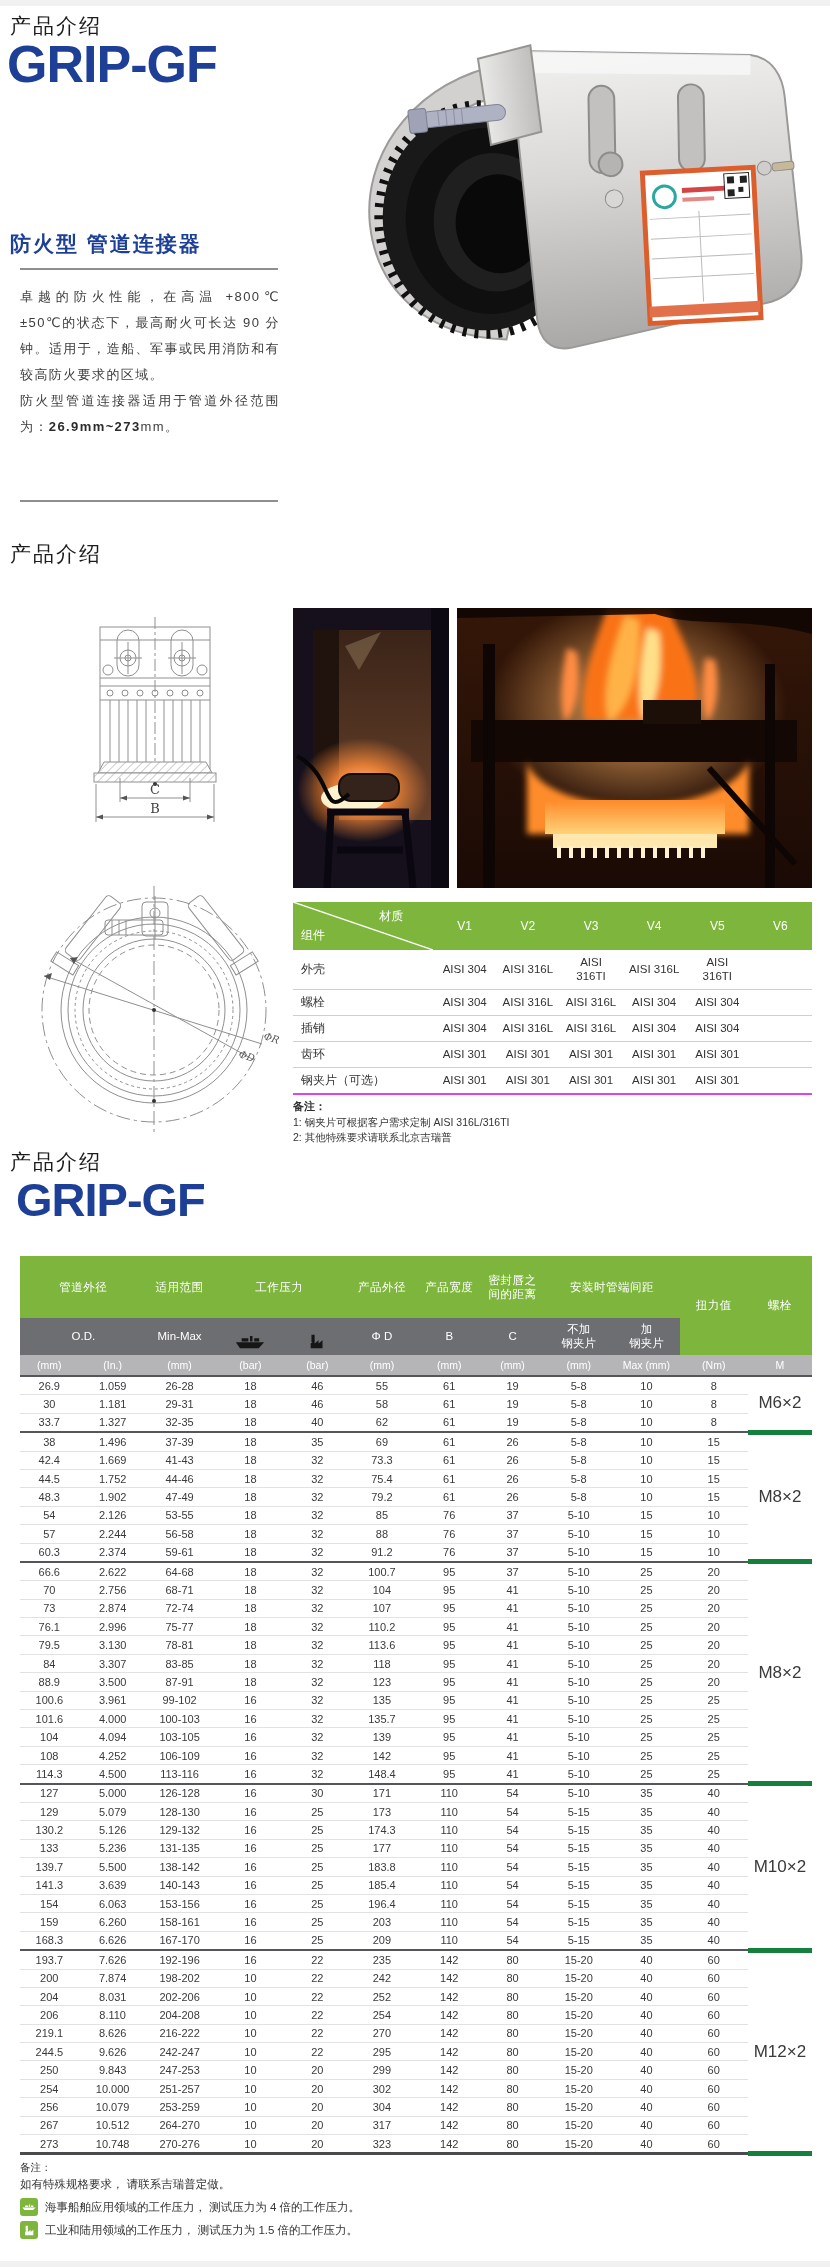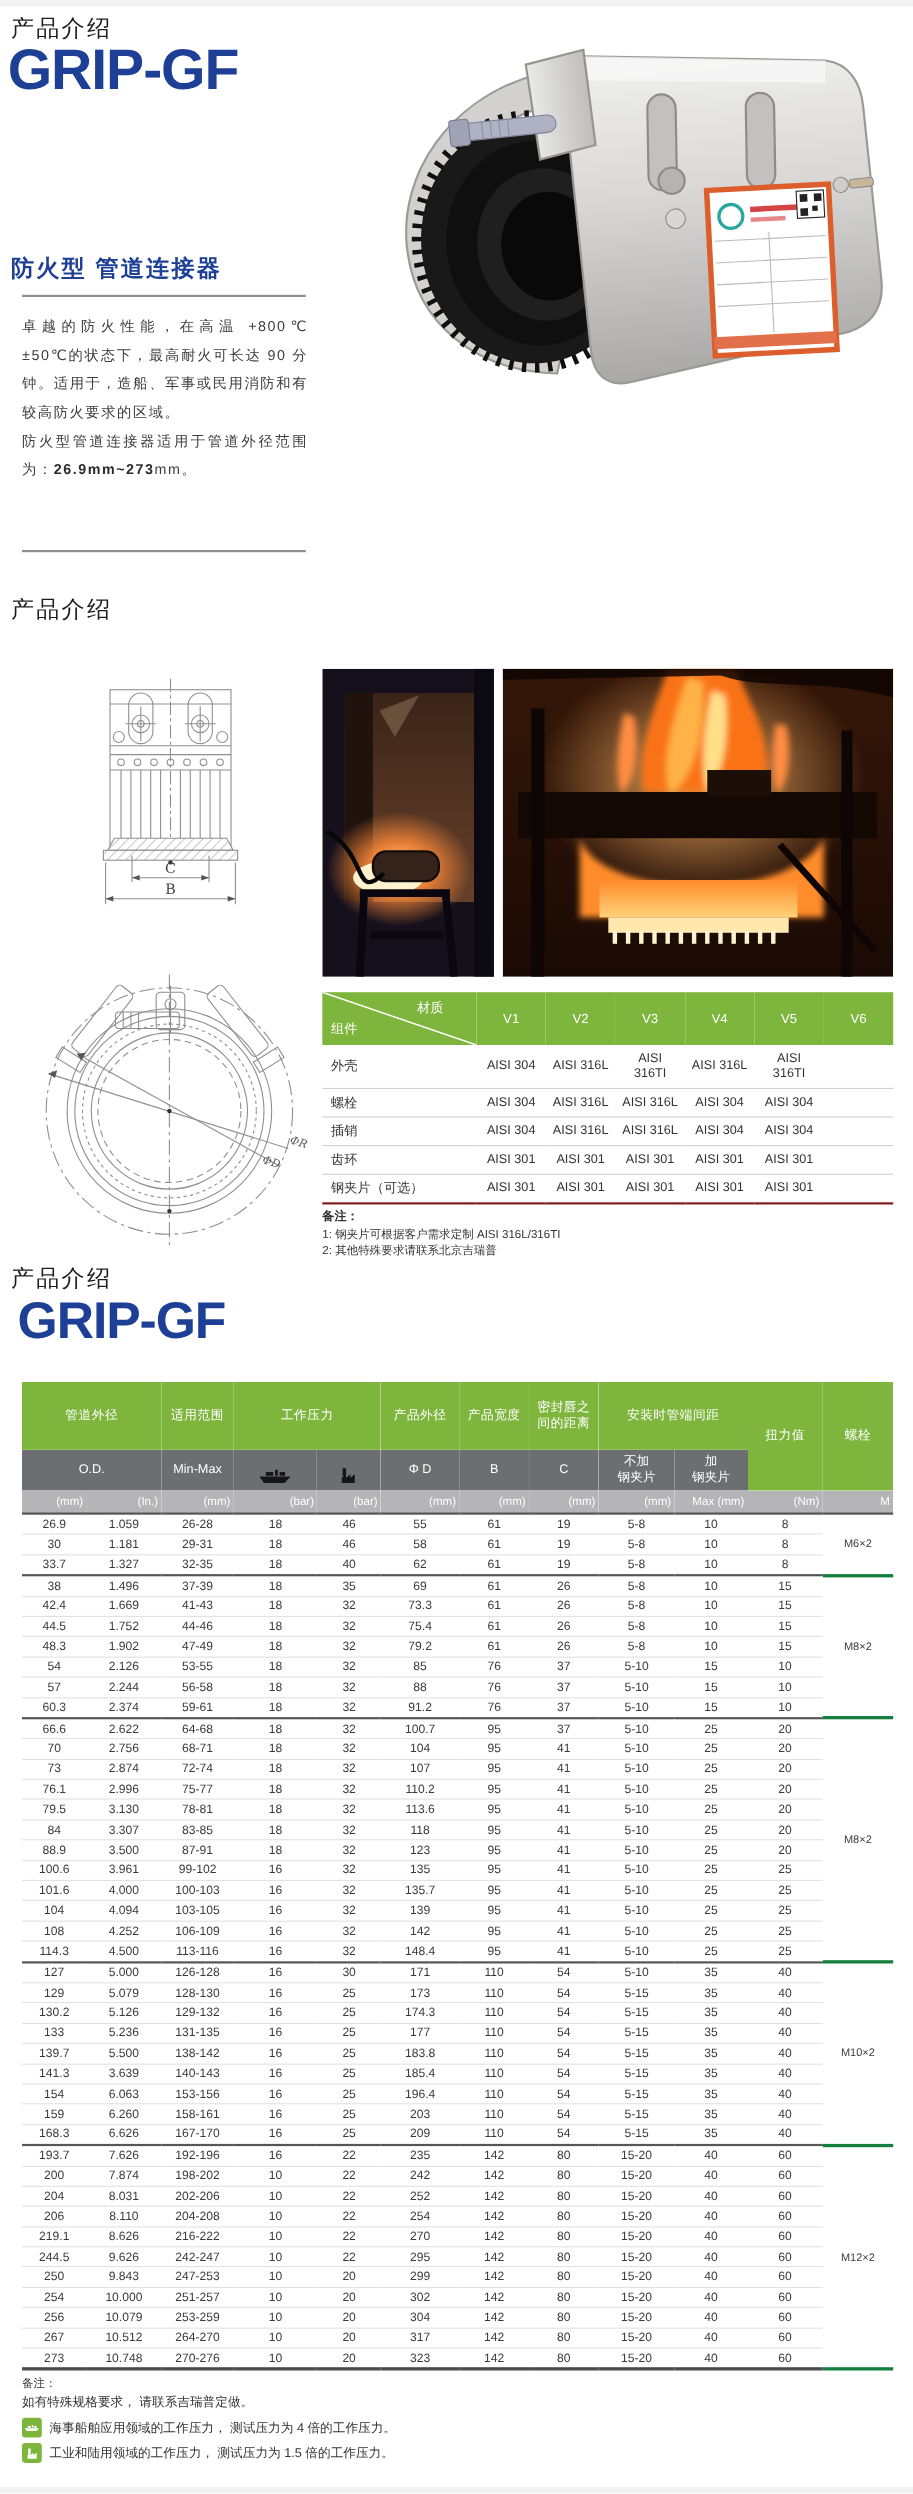--- a/index.html
+++ b/index.html
@@ -19,35 +19,35 @@
   .bodytext p{margin:0;}
   .bodytext b{color:#2b2b2b;}
 
   
   table{border-collapse:collapse;table-layout:fixed;}
   .spec-table{width:792px;border-bottom:3px solid #4a4b4e;}
   .spec-table th,.spec-table td{padding:0 3px;overflow:hidden;}
   tr.h1 th{background:#7eb63d;color:#fff;font-weight:normal;font-size:11.5px;height:62px;vertical-align:middle;white-space:pre-line;line-height:1.25;letter-spacing:.5px;}
   tr.h2 th{background:#6d6e71;color:#fff;font-weight:normal;font-size:11.5px;height:37px;vertical-align:middle;white-space:pre-line;line-height:1.2;}
   tr.h1 th.tall{vertical-align:middle;}
-  tr.units td{background:#b5b5b8;color:#fff;font-size:10.5px;height:20px;text-align:right;}
+  tr.units td{background:#b5b5b8;color:#fff;font-size:10.5px;height:20px;text-align:center;}
   .spec-table tbody td{font-size:11px;color:#3a3a3a;text-align:center;height:17.4px;border-bottom:1px solid #e2e2e2;}
-  .spec-table tbody td.bolt{font-size:10px;border-bottom:3px solid #15803d;}
+  .spec-table tbody td.bolt{font-size:17px;border-bottom:5px solid #15803d;}
   .spec-table tbody tr.group-start td{border-top:2px solid #55565a;}
 
   
   .materials{width:519px;}
   .materials thead th{background:#7eb63d;color:#fff;font-weight:normal;font-size:12px;height:46px;vertical-align:middle;}
   .materials th.corner{position:relative;}
   .corner-top{position:absolute;top:6px;right:30px;font-size:12px;}
   .corner-bottom{position:absolute;bottom:6px;left:8px;font-size:12px;}
   .corner-svg{position:absolute;left:0;top:0;width:100%;height:100%;}
   .materials tbody td{font-size:11.5px;color:#333;text-align:center;border-bottom:1px solid #cfcfcf;padding:5px 2px;white-space:pre-line;line-height:1.25;}
   .materials tbody td.comp{text-align:left;padding-left:8px;font-size:12px;}
-  .materials tbody tr:last-child td{border-bottom:2px solid #7f1d1d;}
+  .materials tbody tr:last-child td{border-bottom:2px solid #d946ef;}
 
   
   .notes{font-size:10.5px;color:#333;line-height:1.5;}
   .notes .nt{font-weight:bold;font-size:11px;}
   .noterow{display:flex;align-items:center;gap:7px;margin-top:5px;font-size:11.5px;color:#333;}
   .note-ico{width:18px;height:18px;background:#7eb63d;border-radius:3px;display:inline-flex;align-items:center;justify-content:center;flex:0 0 18px;}
   .disclaimer{font-size:8.5px;color:#767676;letter-spacing:.5px;}
 
   .dim{font-family:"DejaVu Serif","Liberation Serif",serif;font-size:13px;fill:#444;}
   .dim2{font-family:"DejaVu Serif","Liberation Serif",serif;font-size:10px;font-style:italic;fill:#555;}

